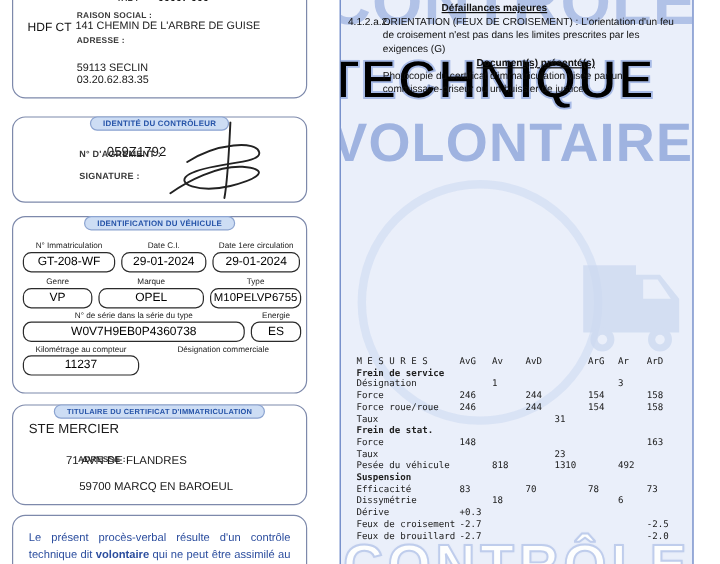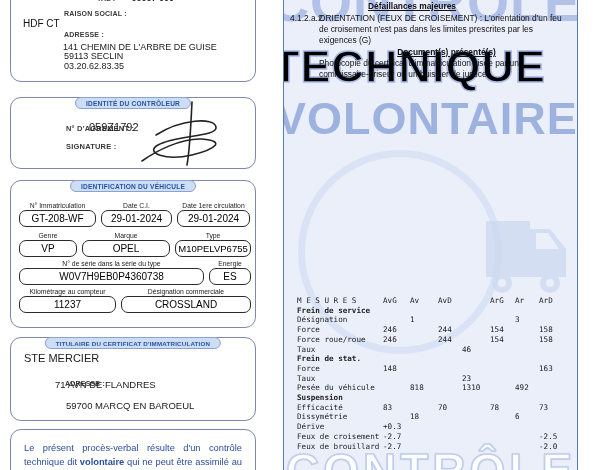--- a/index.html
+++ b/index.html
@@ -79,21 +79,21 @@
 <body>
 
 <div class="lbox" id="centre-box" style="top:-32px; height:114px;">
   <div class="abs clip-frag" style="left:45px; top:24px; height:9px; font-size:8px;">
     <span class="smlabel">TAL :</span>
     <b style="font-size:9px; margin-left:14px;">00007 000</b>
   </div>
   <div class="abs smlabel" style="left:12px; top:41px;">RAISON SOCIAL :</div>
   <div class="abs val" style="left:12px; top:49px;">HDF CT</div>
   <div class="abs smlabel" style="left:12px; top:62px;">ADRESSE :</div>
-  <div class="abs" style="left:52px; top:73px; font-size:9px;">141 CHEMIN DE L'ARBRE DE GUISE</div>
+  <div class="abs" style="left:52px; top:47px; font-size:9px;">141 CHEMIN DE L'ARBRE DE GUISE</div>
   <div class="abs" style="left:53px; top:82px; font-size:9px;">59113 SECLIN</div>
   <div class="abs" style="left:53px; top:92px; font-size:9px;">03.20.62.83.35</div>
 </div>
 
 <div class="lbox" style="top:97px; height:72px;">
   <div class="pill">IDENTITÉ DU CONTRÔLEUR</div>
   <div class="abs smlabel" style="left:14px; top:26px; font-size:7.5px;">N° D'AGREMENT :</div>
   <div class="abs" style="left:78px; top:23px; font-size:11px;">059Z1792</div>
   <div class="abs smlabel" style="left:14px; top:44px; font-size:7.5px;">SIGNATURE :</div>
   <svg width="100" height="66" viewBox="0 0 100 66" style="position:absolute; left:125px; top:3px;">
@@ -141,21 +141,20 @@
     <span class="flabel">Energie</span>
     <div class="fval">ES</div>
   </div>
 
   <div class="field" style="left:8px; top:107px; width:97px;">
     <span class="flabel">Kilométrage au compteur</span>
     <div class="fval">11237</div>
   </div>
   <div class="field" style="left:110px; top:107px; width:130px;">
     <span class="flabel">Désignation commerciale</span>
-    <div class="fval">CROSSLAND</div>
   </div>
 </div>
 
 <div class="lbox" style="top:337px; height:84px;">
   <div class="pill" style="font-size:6.2px;">TITULAIRE DU CERTIFICAT D'IMMATRICULATION</div>
   <div class="abs" style="left:13px; top:14px; font-size:11px;">STE MERCIER</div>
   <div class="abs smlabel" style="left:13px; top:42px;">ADRESSE :</div>
   <div class="abs" style="left:44px; top:41px; font-size:9.5px;">71 AVN DE FLANDRES</div>
   <div class="abs" style="left:55px; top:62px; font-size:9.5px;">59700 MARCQ EN BAROEUL</div>
 </div>
@@ -194,21 +193,21 @@
     <div class="docs-title">Document(s) présenté(s)</div>
     <div class="docs-text">Photocopie du certificat d'immatriculation visée par un commissaire-priseur ou un huissier de justice</div>
   </div>
 
   <div id="mesures">
       <div class="mrow"><span class="mlabel" style="letter-spacing: 0px;">M E S U R E S</span><span class="mcell c0">AvG</span><span class="mcell c1">Av</span><span class="mcell c2">AvD</span><span class="mcell c3"></span><span class="mcell c4">ArG</span><span class="mcell c5">Ar</span><span class="mcell c6">ArD</span></div>
       <div class="mrow msec"><span class="mlabel">Frein de service</span><span class="mcell c0"></span><span class="mcell c1"></span><span class="mcell c2"></span><span class="mcell c3"></span><span class="mcell c4"></span><span class="mcell c5"></span><span class="mcell c6"></span></div>
       <div class="mrow"><span class="mlabel">Désignation</span><span class="mcell c0"></span><span class="mcell c1">1</span><span class="mcell c2"></span><span class="mcell c3"></span><span class="mcell c4"></span><span class="mcell c5">3</span><span class="mcell c6"></span></div>
       <div class="mrow"><span class="mlabel">Force</span><span class="mcell c0">246</span><span class="mcell c1"></span><span class="mcell c2">244</span><span class="mcell c3"></span><span class="mcell c4">154</span><span class="mcell c5"></span><span class="mcell c6">158</span></div>
       <div class="mrow"><span class="mlabel">Force roue/roue</span><span class="mcell c0">246</span><span class="mcell c1"></span><span class="mcell c2">244</span><span class="mcell c3"></span><span class="mcell c4">154</span><span class="mcell c5"></span><span class="mcell c6">158</span></div>
-      <div class="mrow"><span class="mlabel">Taux</span><span class="mcell c0"></span><span class="mcell c1"></span><span class="mcell c2"></span><span class="mcell c3">46</span><span class="mcell c4"></span><span class="mcell c5"></span><span class="mcell c6"></span></div>
+      <div class="mrow"><span class="mlabel">Taux</span><span class="mcell c0"></span><span class="mcell c1"></span><span class="mcell c2"></span><span class="mcell c3">31</span><span class="mcell c4"></span><span class="mcell c5"></span><span class="mcell c6"></span></div>
       <div class="mrow msec"><span class="mlabel">Frein de stat.</span><span class="mcell c0"></span><span class="mcell c1"></span><span class="mcell c2"></span><span class="mcell c3"></span><span class="mcell c4"></span><span class="mcell c5"></span><span class="mcell c6"></span></div>
       <div class="mrow"><span class="mlabel">Force</span><span class="mcell c0">148</span><span class="mcell c1"></span><span class="mcell c2"></span><span class="mcell c3"></span><span class="mcell c4"></span><span class="mcell c5"></span><span class="mcell c6">163</span></div>
       <div class="mrow"><span class="mlabel">Taux</span><span class="mcell c0"></span><span class="mcell c1"></span><span class="mcell c2"></span><span class="mcell c3">23</span><span class="mcell c4"></span><span class="mcell c5"></span><span class="mcell c6"></span></div>
       <div class="mrow"><span class="mlabel">Pesée du véhicule</span><span class="mcell c0"></span><span class="mcell c1">818</span><span class="mcell c2"></span><span class="mcell c3">1310</span><span class="mcell c4"></span><span class="mcell c5">492</span><span class="mcell c6"></span></div>
       <div class="mrow msec"><span class="mlabel">Suspension</span><span class="mcell c0"></span><span class="mcell c1"></span><span class="mcell c2"></span><span class="mcell c3"></span><span class="mcell c4"></span><span class="mcell c5"></span><span class="mcell c6"></span></div>
       <div class="mrow"><span class="mlabel">Efficacité</span><span class="mcell c0">83</span><span class="mcell c1"></span><span class="mcell c2">70</span><span class="mcell c3"></span><span class="mcell c4">78</span><span class="mcell c5"></span><span class="mcell c6">73</span></div>
       <div class="mrow"><span class="mlabel">Dissymétrie</span><span class="mcell c0"></span><span class="mcell c1">18</span><span class="mcell c2"></span><span class="mcell c3"></span><span class="mcell c4"></span><span class="mcell c5">6</span><span class="mcell c6"></span></div>
       <div class="mrow"><span class="mlabel">Dérive</span><span class="mcell c0">+0.3</span><span class="mcell c1"></span><span class="mcell c2"></span><span class="mcell c3"></span><span class="mcell c4"></span><span class="mcell c5"></span><span class="mcell c6"></span></div>
       <div class="mrow"><span class="mlabel">Feux de croisement</span><span class="mcell c0">-2.7</span><span class="mcell c1"></span><span class="mcell c2"></span><span class="mcell c3"></span><span class="mcell c4"></span><span class="mcell c5"></span><span class="mcell c6">-2.5</span></div>
       <div class="mrow"><span class="mlabel">Feux de brouillard</span><span class="mcell c0">-2.7</span><span class="mcell c1"></span><span class="mcell c2"></span><span class="mcell c3"></span><span class="mcell c4"></span><span class="mcell c5"></span><span class="mcell c6">-2.0</span></div>

